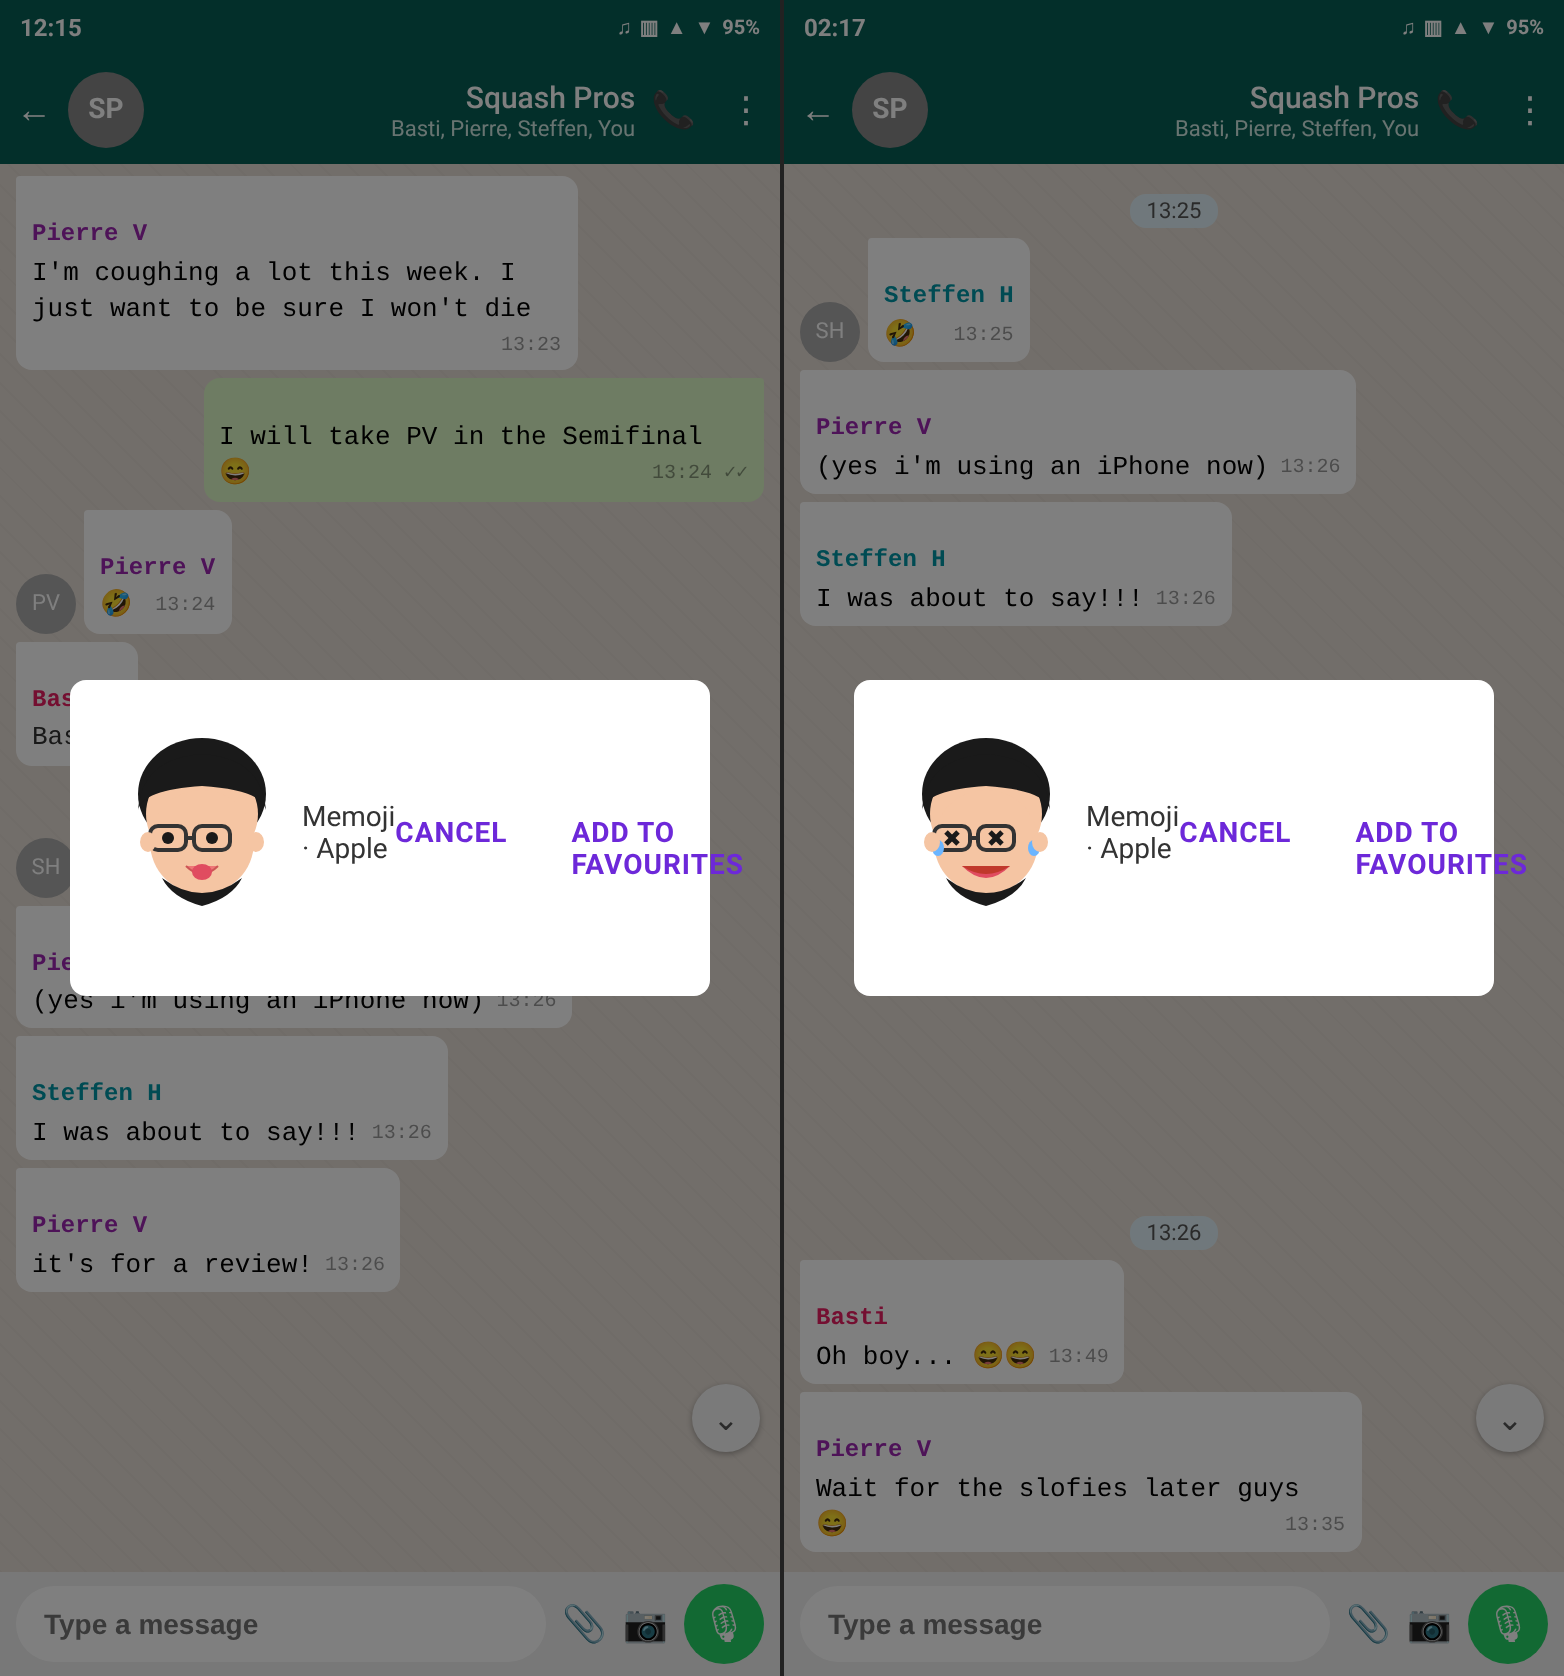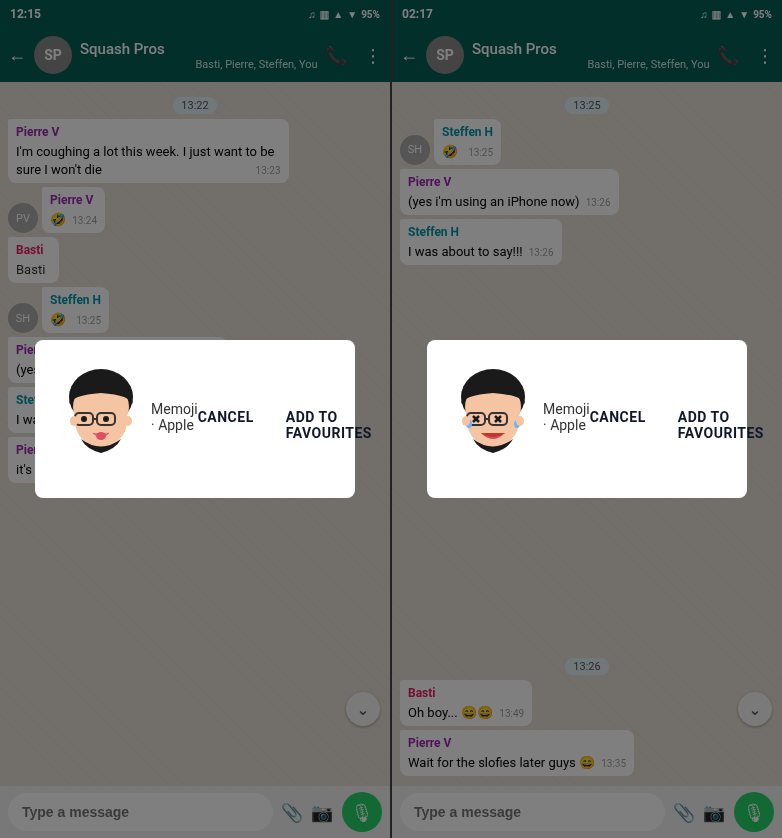--- a/index.html
+++ b/index.html
@@ -47,21 +47,21 @@
     .back-arrow { color: white; font-size: 18px; cursor: pointer; }
     .avatar-circle {
       width: 38px; height: 38px;
       border-radius: 50%;
       background: #888;
       display: flex; align-items: center; justify-content: center;
       font-size: 14px; color: #ffffff; font-weight: bold;
       flex-shrink: 0;
     }
     .header-info { flex: 1; }
-    .header-info .name { color: white; font-size: 15px; font-weight: 500; }
+    .header-info .name { color: white; font-size: 15px; font-weight: 500; text-align: right; }
     .header-info .members { color: #d0e8e3; font-size: 11px; text-align: right; }
     .header-actions { display: flex; gap: 16px; color: white; font-size: 18px; }
 
     
     .chat-body {
       height: calc(838px - 28px - 54px - 52px);
       overflow: hidden;
       padding: 6px 8px;
       background: #e5ddd5;
       position: relative;
@@ -95,25 +95,26 @@
 
     .msg-row {
       display: flex;
       margin-bottom: 4px;
     }
     .msg-row.incoming { justify-content: flex-start; }
     .msg-row.outgoing { justify-content: flex-end; }
 
     .bubble {
       max-width: 75%;
-      padding: 5px 8px 4px;
+      padding: 21px 8px 4px;
       border-radius: 8px;
       font-size: 13px;
       line-height: 1.4;
       position: relative;
+      font-family: Liberation Mono, monospace;
     }
     .bubble .msg-time {
       font-size: 10px;
       color: rgba(0,0,0,0.4);
       margin-left: 6px;
       float: right;
       margin-top: 3px;
     }
     .bubble.incoming {
       background: white;
@@ -204,21 +205,21 @@
       margin-bottom: 16px;
     }
     .dialog-actions {
       display: flex;
       gap: 32px;
       justify-content: center;
     }
     .dialog-btn {
       font-size: 14px;
       font-weight: bold;
-      color: #0f172a;
+      color: #6d28d9;
       cursor: pointer;
       letter-spacing: 0.5px;
       padding: 4px 0;
     }
 
     .scroll-btn {
       position: absolute;
       right: 10px;
       bottom: 60px;
       width: 34px; height: 34px;
@@ -260,32 +261,35 @@
     <div class="header-actions">
       <span>📞</span>
       <span>⋮</span>
     </div>
   </div>
 
   <div class="chat-body">
     <div class="chat-bg"></div>
     <div class="messages-container">
 
-      <div class="timestamp-bubble">
-        <span>13:22</span>
-      </div>
 
       <div class="msg-row incoming">
         <div class="bubble incoming">
           <div class="sender-name sender-pierre">Pierre V</div>
           I'm coughing a lot this week. I just want to be sure I won't die
           <span class="msg-time">13:23</span>
         </div>
       </div>
 
+      <div class="msg-row outgoing">
+        <div class="bubble outgoing">
+          I will take PV in the Semifinal 😄
+          <span class="msg-time">13:24 ✓✓</span>
+        </div>
+      </div>
 
       <div class="msg-row incoming">
         <div class="msg-with-avatar">
           <div class="small-avatar">PV</div>
           <div class="bubble incoming">
             <div class="sender-name sender-pierre">Pierre V</div>
             🤣
             <span class="msg-time">13:24</span>
           </div>
         </div>

